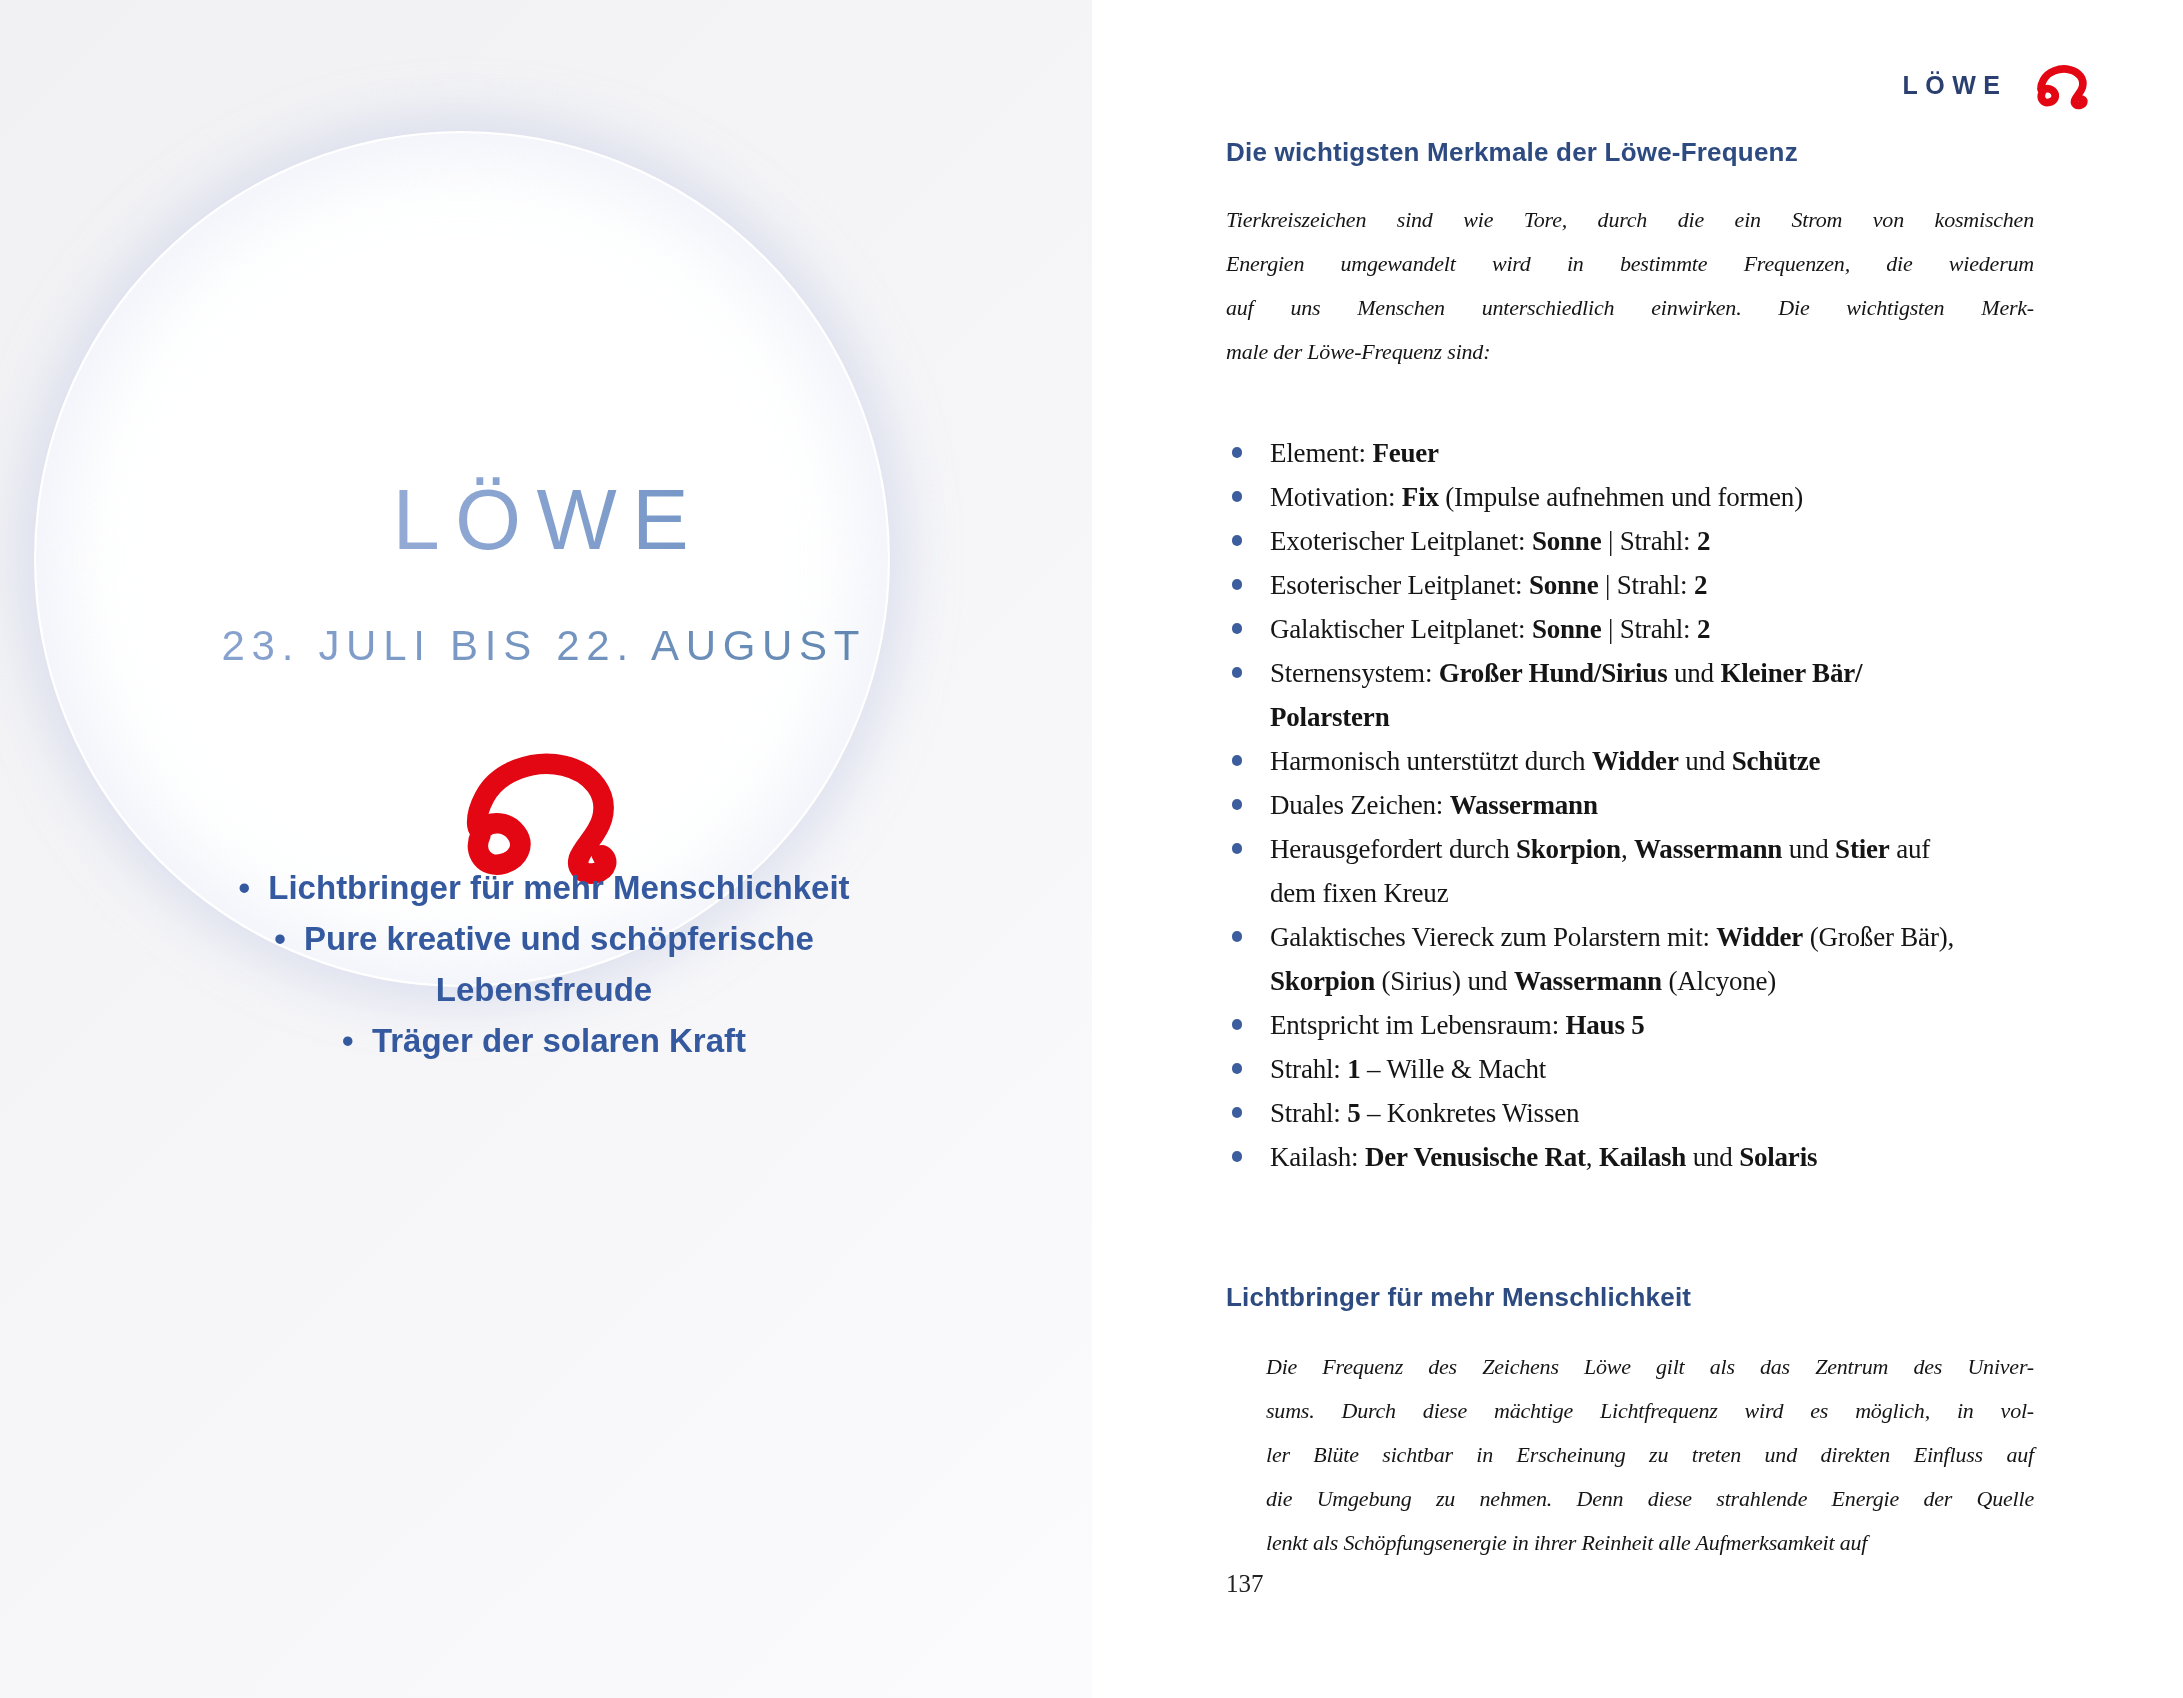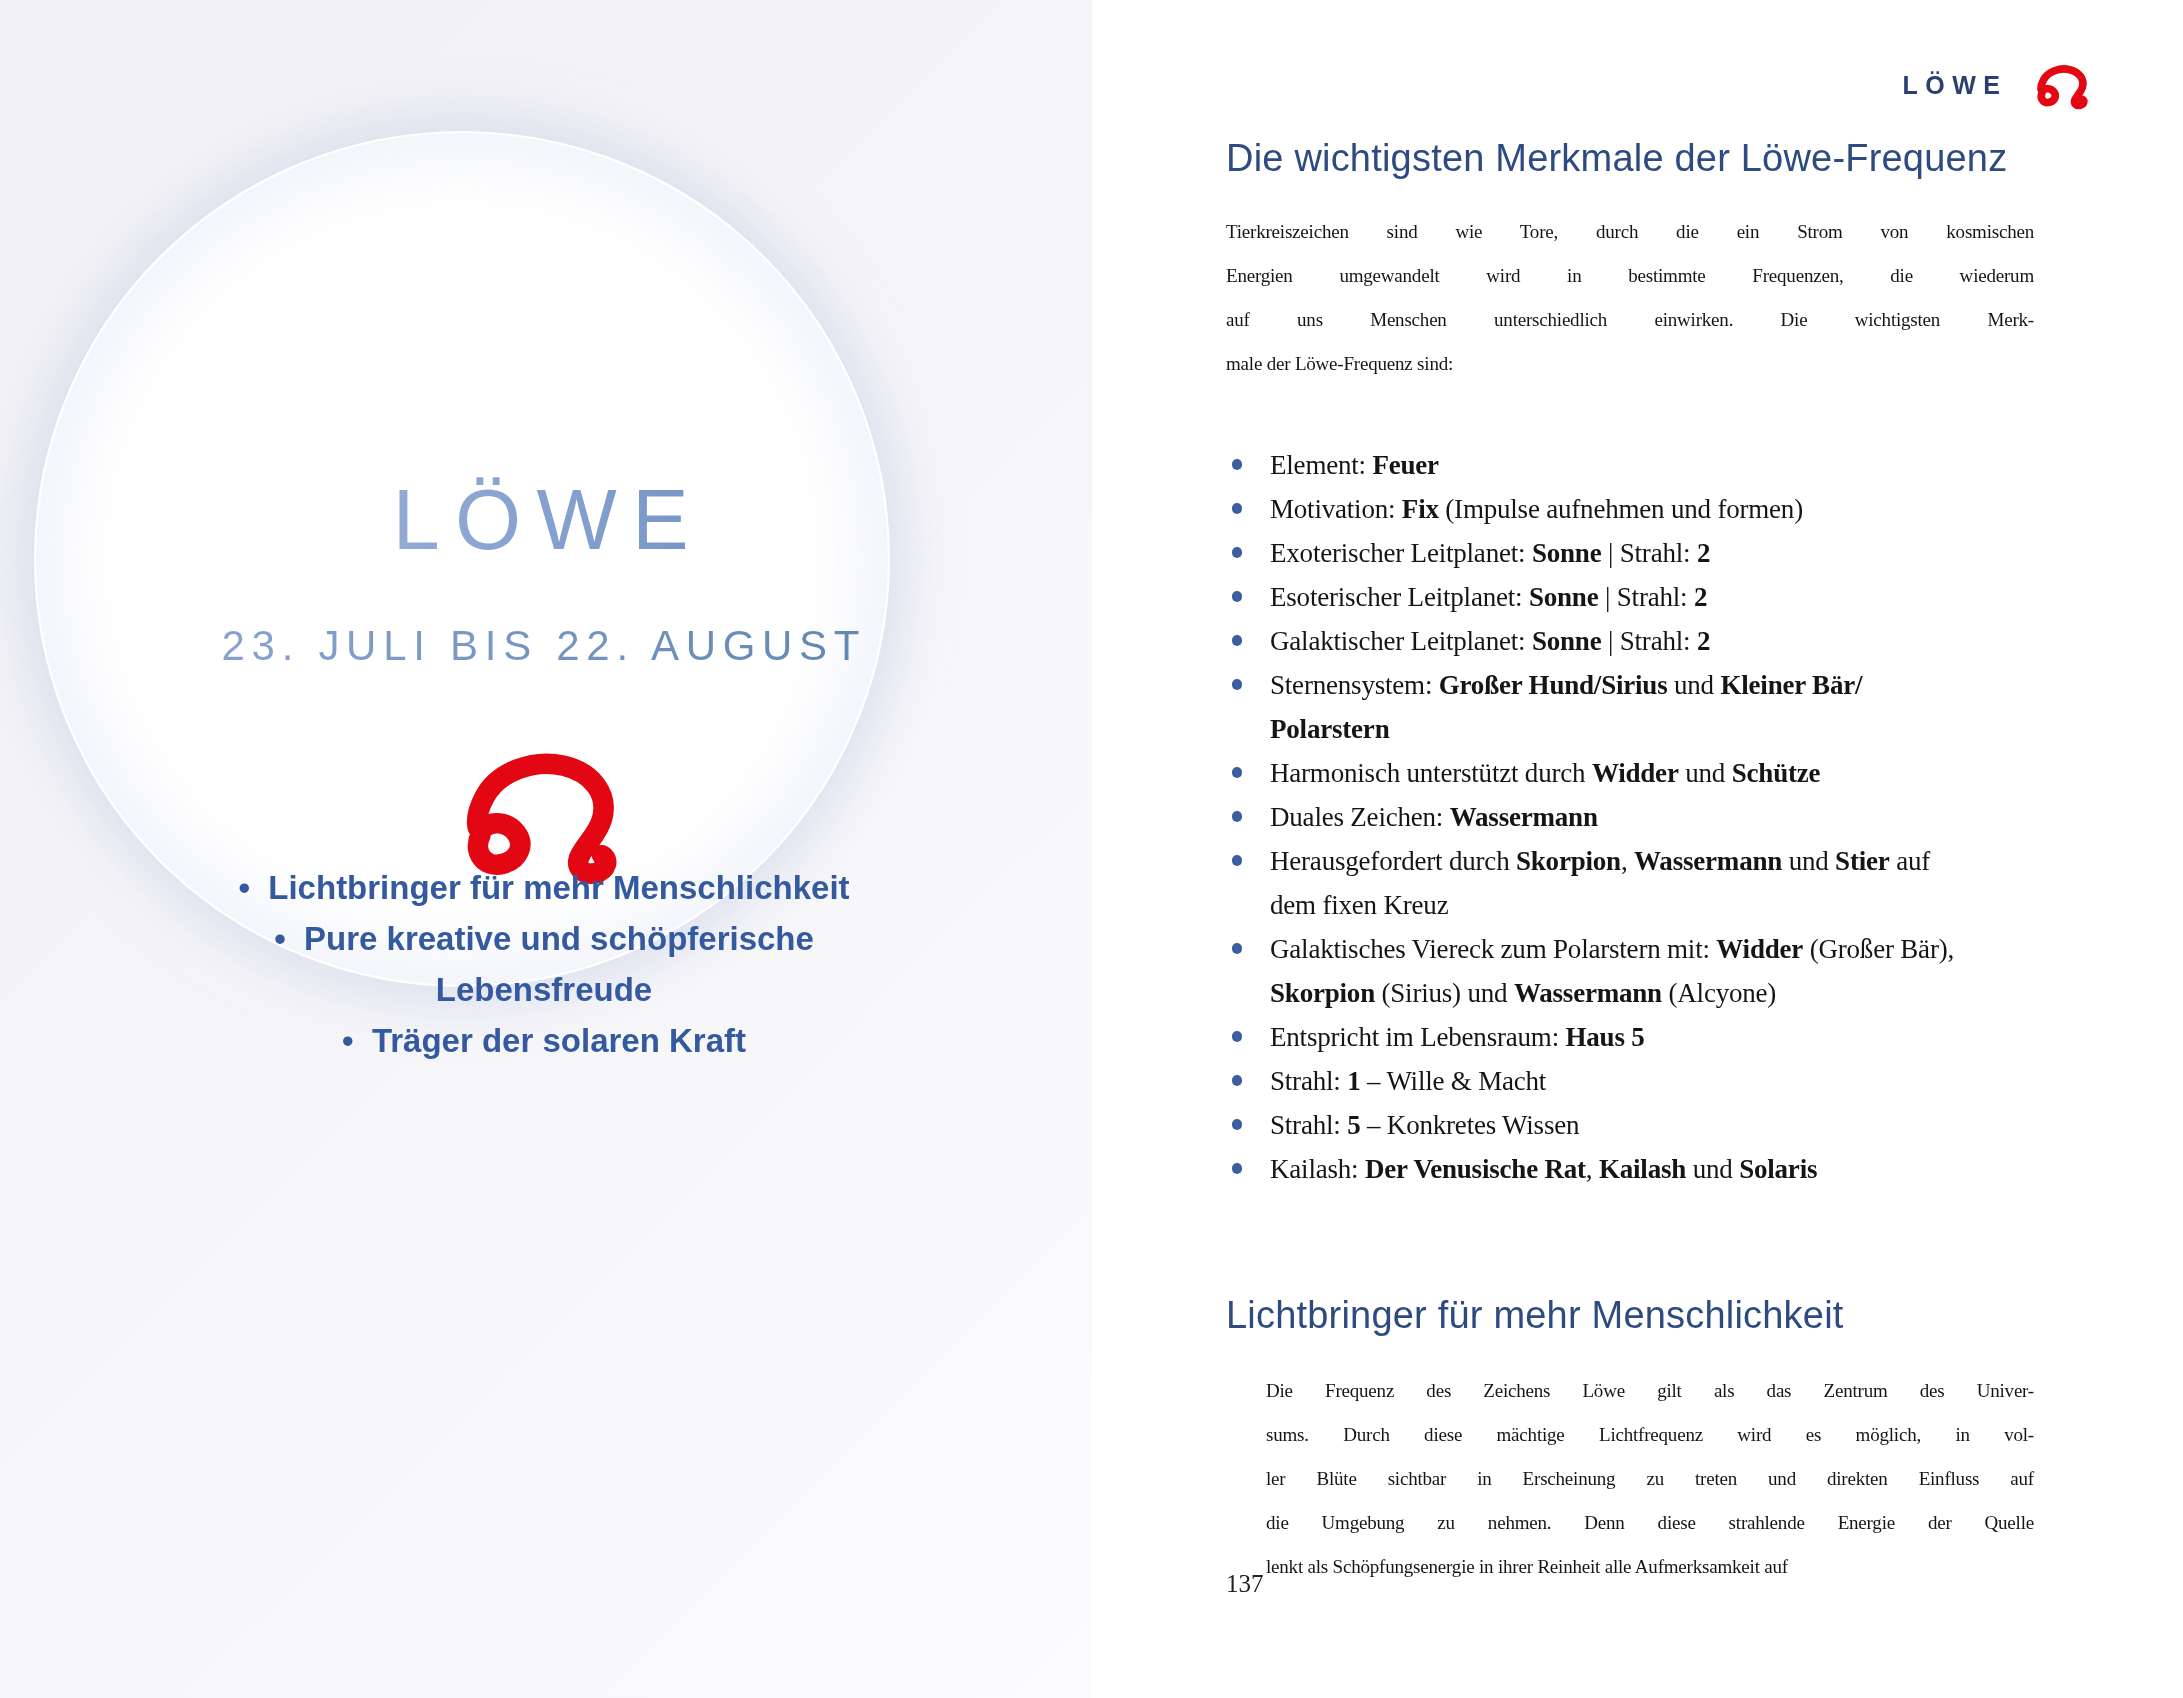--- a/index.html
+++ b/index.html
@@ -28,23 +28,23 @@
     list-style:none;font-family:"Liberation Sans","DejaVu Sans",sans-serif;
     font-weight:700;font-size:33px;line-height:51px;color:var(--left-bullet);text-align:center;}
   ul.highlights li::before{content:"\2022\00a0\00a0";color:var(--left-bullet);}
   
   .page-right{position:absolute;left:1092px;top:0;width:1092px;height:1698px;background:#ffffff;}
   .running-header{position:absolute;right:88px;top:60px;display:flex;align-items:center;gap:20.5px;}
   .running-header .rh-label{font-family:"Liberation Sans","DejaVu Sans",sans-serif;
     font-weight:700;font-size:25px;letter-spacing:0.3em;color:var(--navy);}
   .running-header svg{width:68px;height:51px;}
   .column{position:absolute;left:134px;top:137px;width:808px;color:#151515;}
-  .sec-heading{font-family:"Liberation Sans","DejaVu Sans",sans-serif;font-weight:400;
-    font-size:38px;color:var(--heading);margin:0 0 30px 0;letter-spacing:0.2px;}
-  .para{font-size:19px;line-height:44px;letter-spacing:-0.2px;}
+  .sec-heading{font-family:"Liberation Sans","DejaVu Sans",sans-serif;font-weight:700;
+    font-size:26px;color:var(--heading);margin:0 0 30px 0;letter-spacing:0.2px;}
+  .para{font-size:22px;line-height:44px;letter-spacing:-0.2px;font-style:italic;}
   .jline{text-align:justify;text-align-last:justify;}
   .jline.jlast{text-align-last:left;}
   ul.merkmale{margin:57px 0 0 0;padding:0;list-style:none;font-size:27px;line-height:44px;letter-spacing:-0.2px;}
   ul.merkmale li{position:relative;padding-left:44px;}
   ul.merkmale .dot{position:absolute;left:5.5px;top:16.4px;width:10.3px;height:10.3px;border-radius:50%;
     background:var(--bullet-dot);}
   ul.merkmale .b{font-weight:700;}
   .sec2-heading{margin-top:103px;margin-bottom:0;}
   .para2{margin-top:31.5px;margin-left:40px;}
   .page-number{position:absolute;left:134px;top:1570px;width:808px;

